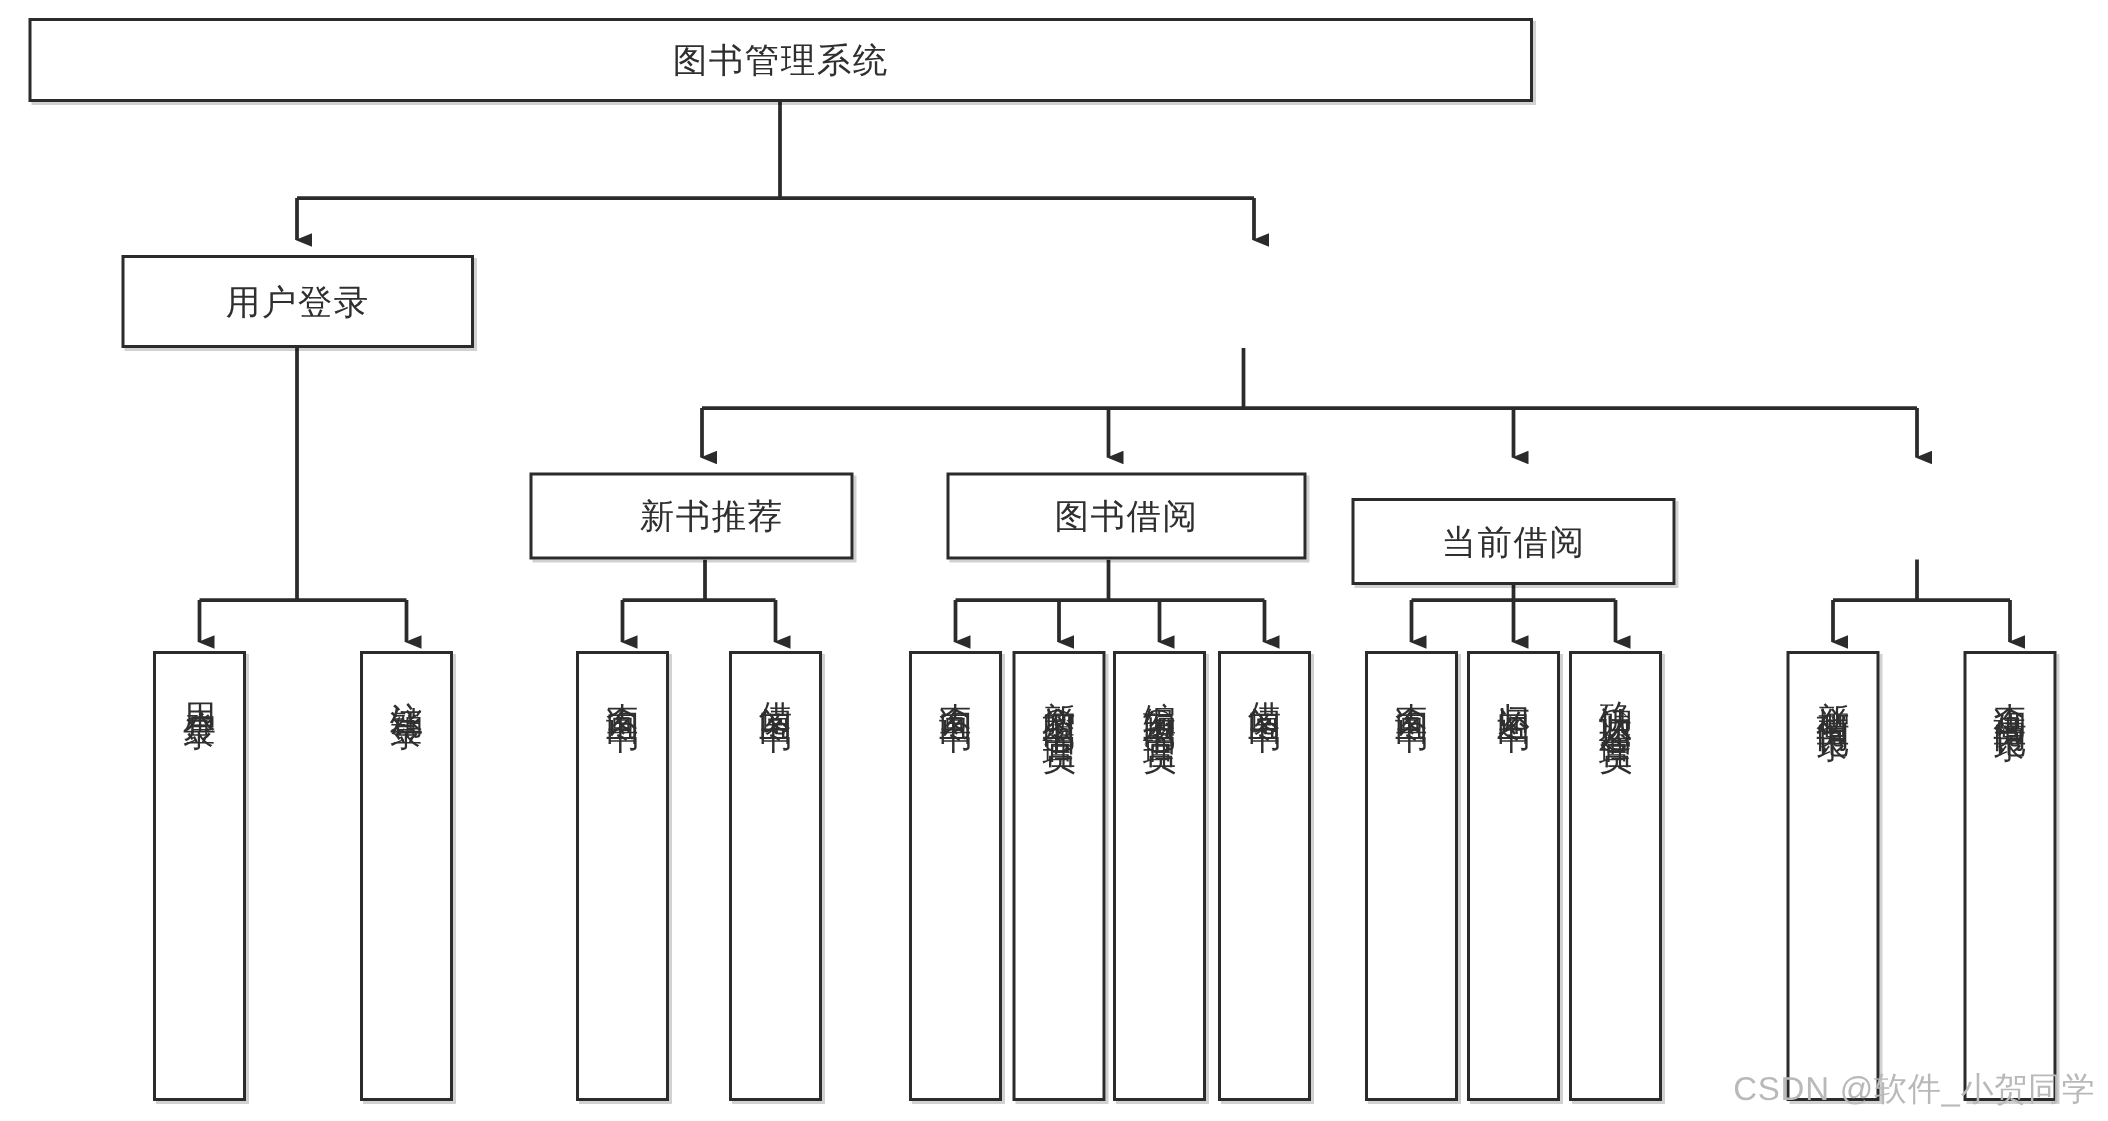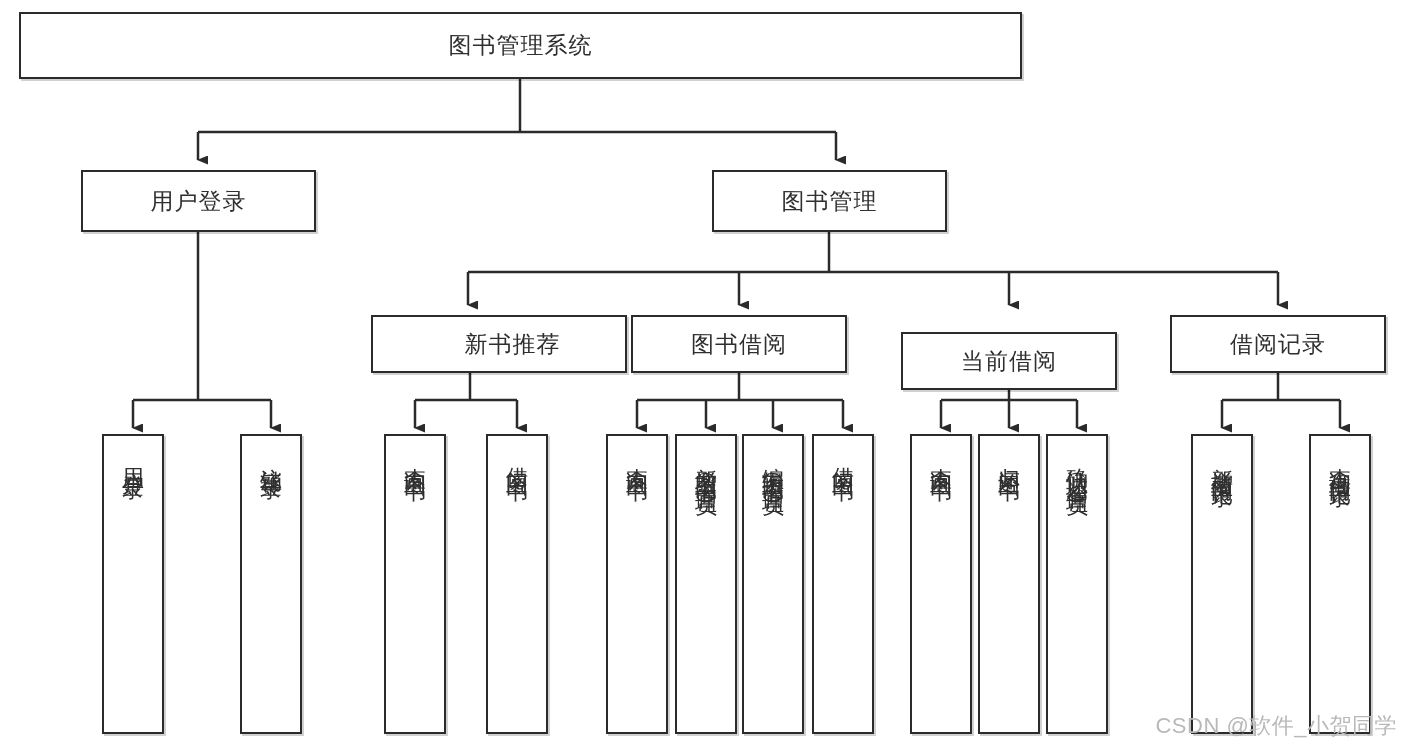--- a/index.html
+++ b/index.html
@@ -106,42 +106,36 @@
       <path d="M1009,400 L1009,428" marker-end="url(#arrow)"></path>
       <path d="M1077,400 L1077,428" marker-end="url(#arrow)"></path>
 
       <path d="M1278,373 L1278,400"></path>
       <path d="M1222,400 L1340,400"></path>
       <path d="M1222,400 L1222,428" marker-end="url(#arrow)"></path>
       <path d="M1340,400 L1340,428" marker-end="url(#arrow)"></path>
     </g>
   </svg>
 
-  <div class="node" style="left:19px;top:12px;width:1003px;height:67px;">
+  <div class="node" style="left:19px;top:12px;width:1003px;height:56px;">
     <span class="label">图书管理系统</span>
   </div>
 
   <div class="node" style="left:81px;top:170px;width:235px;height:62px;">
     <span class="label">用户登录</span>
   </div>
-  <div class="node" style="left:712px;top:170px;width:235px;height:62px;">
-    <span class="label">图书管理</span>
-  </div>
 
-  <div class="node" style="left:371px;top:315px;width:256px;height:58px;padding-left:27px;">
+  <div class="node" style="left:353px;top:315px;width:216px;height:58px;padding-left:27px;">
     <span class="label">新书推荐</span>
   </div>
-  <div class="node" style="left:631px;top:315px;width:216px;height:58px;">
+  <div class="node" style="left:631px;top:315px;width:240px;height:58px;">
     <span class="label">图书借阅</span>
   </div>
   <div class="node" style="left:901px;top:332px;width:216px;height:58px;">
     <span class="label">当前借阅</span>
-  </div>
-  <div class="node" style="left:1170px;top:315px;width:216px;height:58px;">
-    <span class="label">借阅记录</span>
   </div>
 
   <div class="node vertical" style="left:102px;top:434px;width:62px;height:300px;">
     <span class="label">用户登录</span>
   </div>
   <div class="node vertical" style="left:240px;top:434px;width:62px;height:300px;">
     <span class="label">注销登录</span>
   </div>
 
   <div class="node vertical" style="left:384px;top:434px;width:62px;height:300px;">

